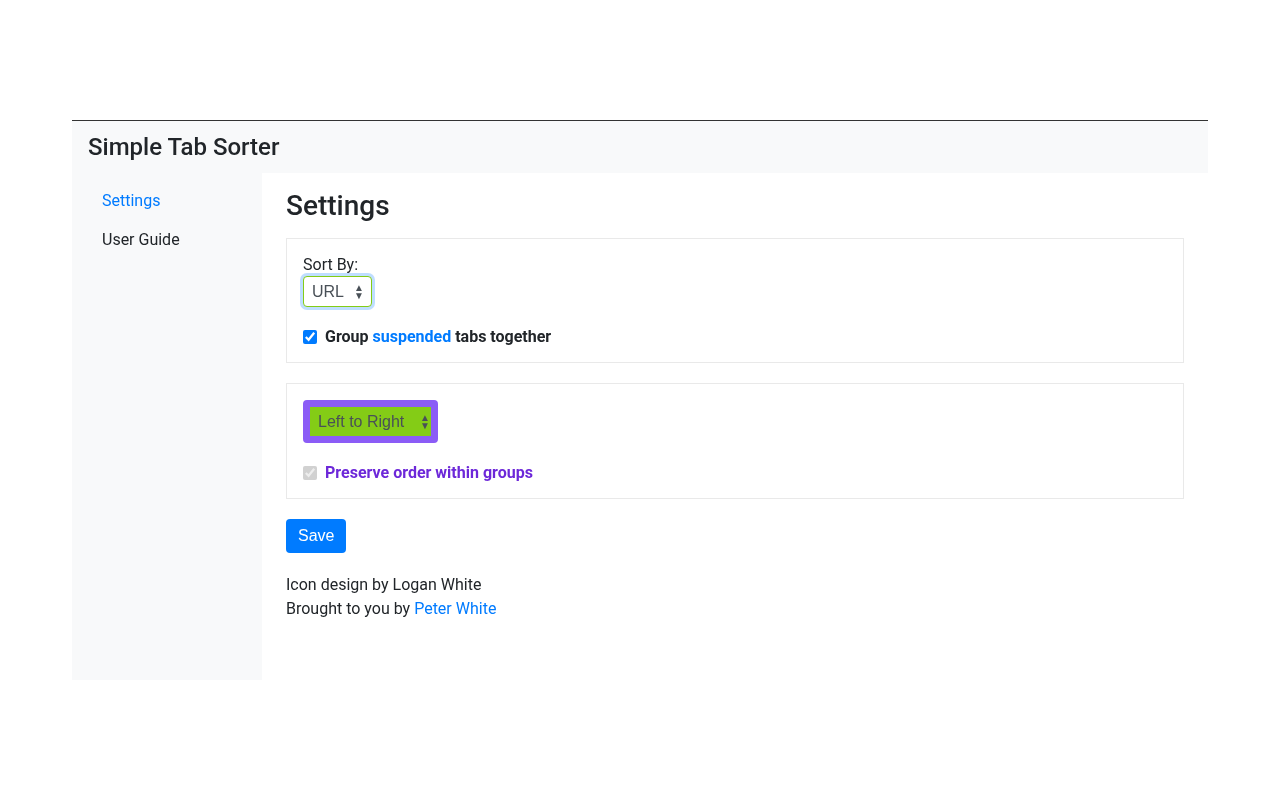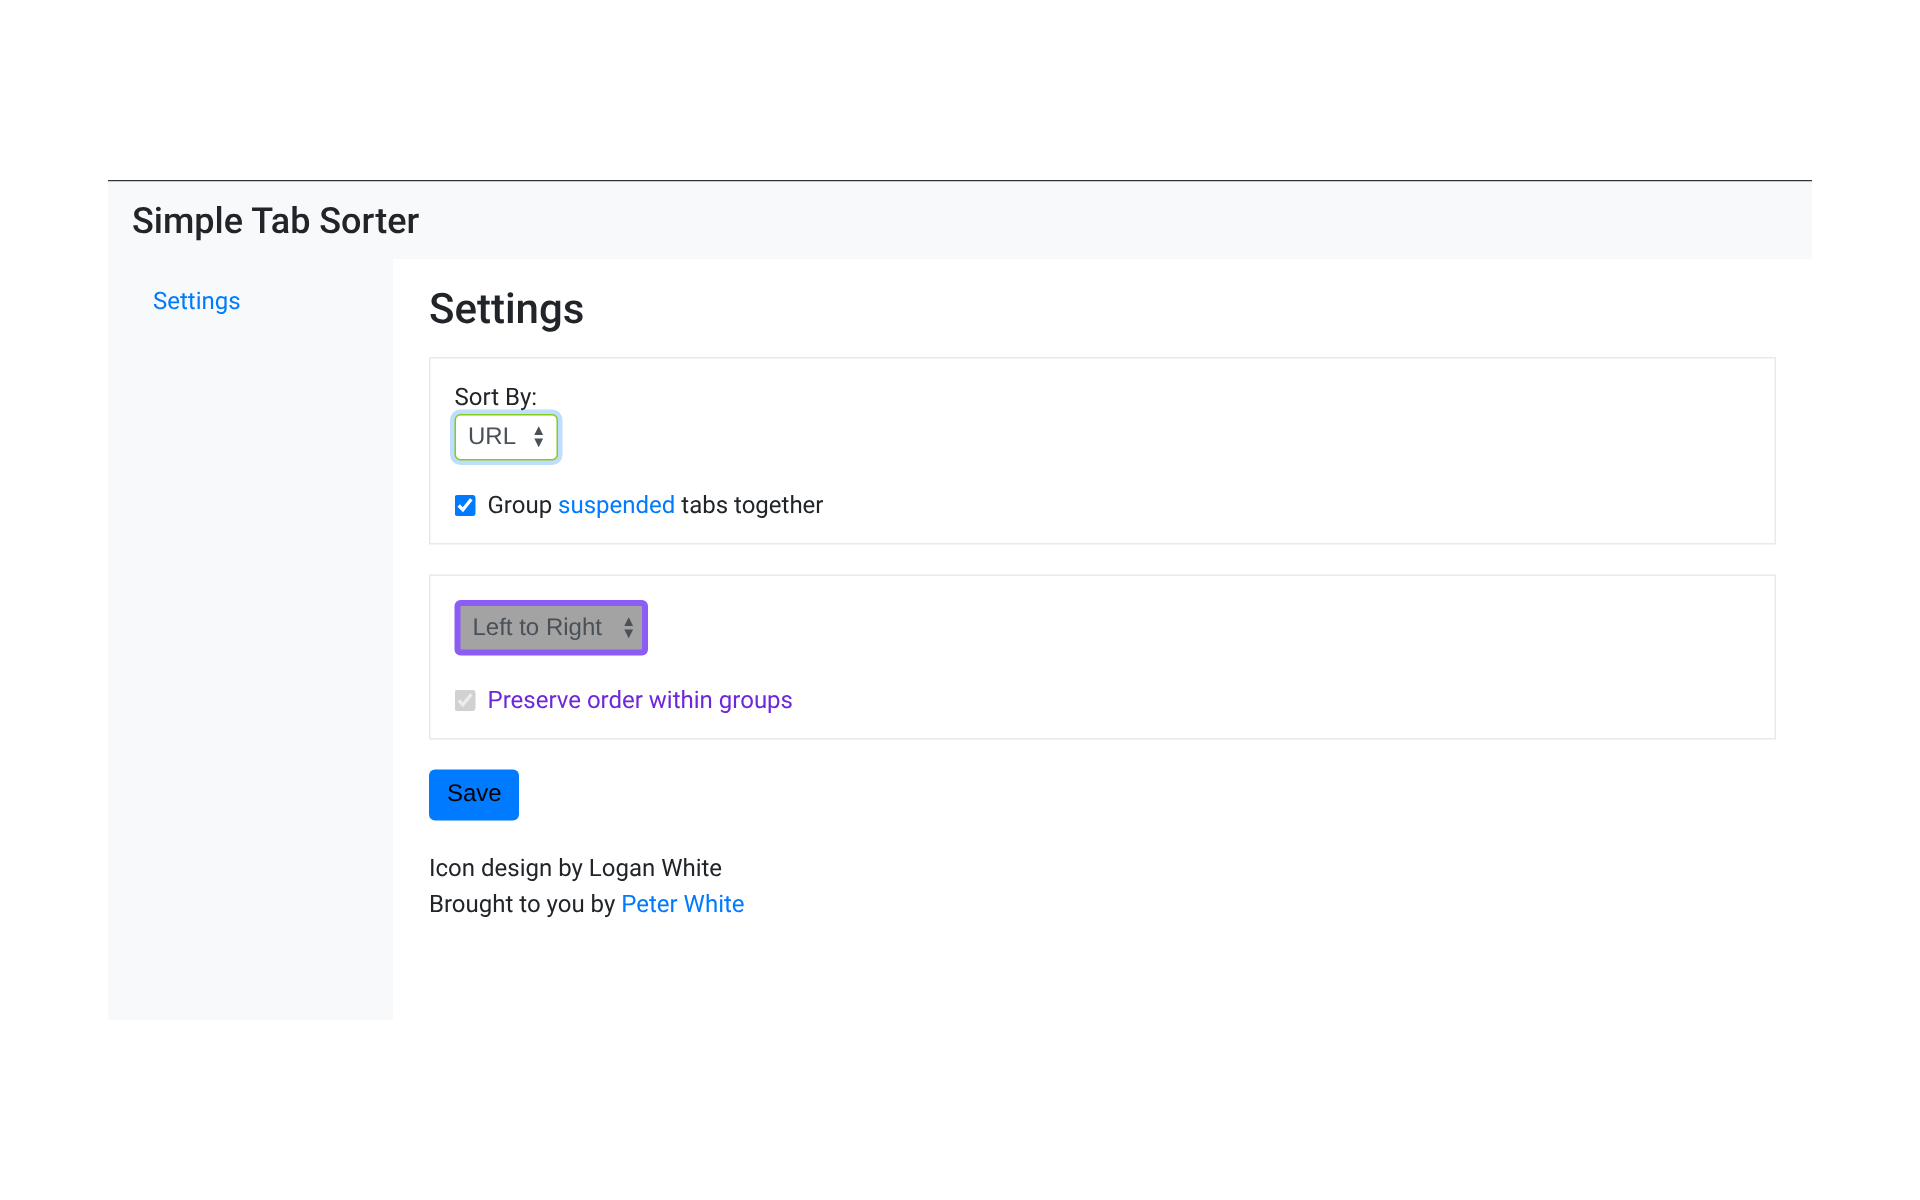--- a/index.html
+++ b/index.html
@@ -68,23 +68,23 @@
     }
     .select-label {
       display: block;
       font-size: 16px;
       color: #212529;
       margin-bottom: 2px;
     }
     .select-control {
       font-size: 16px;
       padding: 6px 26px 6px 8px;
-      border: 4px solid #8b5cf6;
+      border: 7px solid #8b5cf6;
       border-radius: 4px;
-      background: #a3a3a3;
+      background: #84cc16;
       color: #495057;
       appearance: none;
       -webkit-appearance: none;
       -moz-appearance: none;
       position: relative;
       display: inline-block;
     }
     .select-wrap {
       position: relative;
       display: inline-block;
@@ -112,32 +112,33 @@
       gap: 8px;
       font-size: 16px;
     }
     .chk {
       width: 14px;
       height: 14px;
       accent-color: #007bff;
     }
     .chk-label {
       color: #212529;
+      font-weight: bold;
     }
     .chk-label.disabled {
       color: #6d28d9;
     }
     .link {
       color: #007bff;
       text-decoration: none;
       cursor: pointer;
     }
     .btn-primary {
       background: #007bff;
-      color: #000000;
+      color: #ffffff;
       border: none;
       padding: 8px 12px;
       font-size: 16px;
       border-radius: 4px;
       cursor: pointer;
     }
     .footer {
       margin-top: 20px;
       font-size: 16px;
       line-height: 1.5;
@@ -148,20 +149,21 @@
 <body>
 
 <div class="outer">
   <div class="app-container">
     <div class="header">
       <span class="brand">Simple Tab Sorter</span>
     </div>
     <div class="main-row">
       <div class="sidebar">
         <a class="sidebar-item active">Settings</a>
+        <a class="sidebar-item">User Guide</a>
       </div>
       <div class="content">
         <h1 class="page-title">Settings</h1>
 
         <div class="card">
           <label class="select-label">Sort By:</label>
           <span class="select-wrap">
             <select class="select-control focused">
               <option>URL</option>
             </select>

